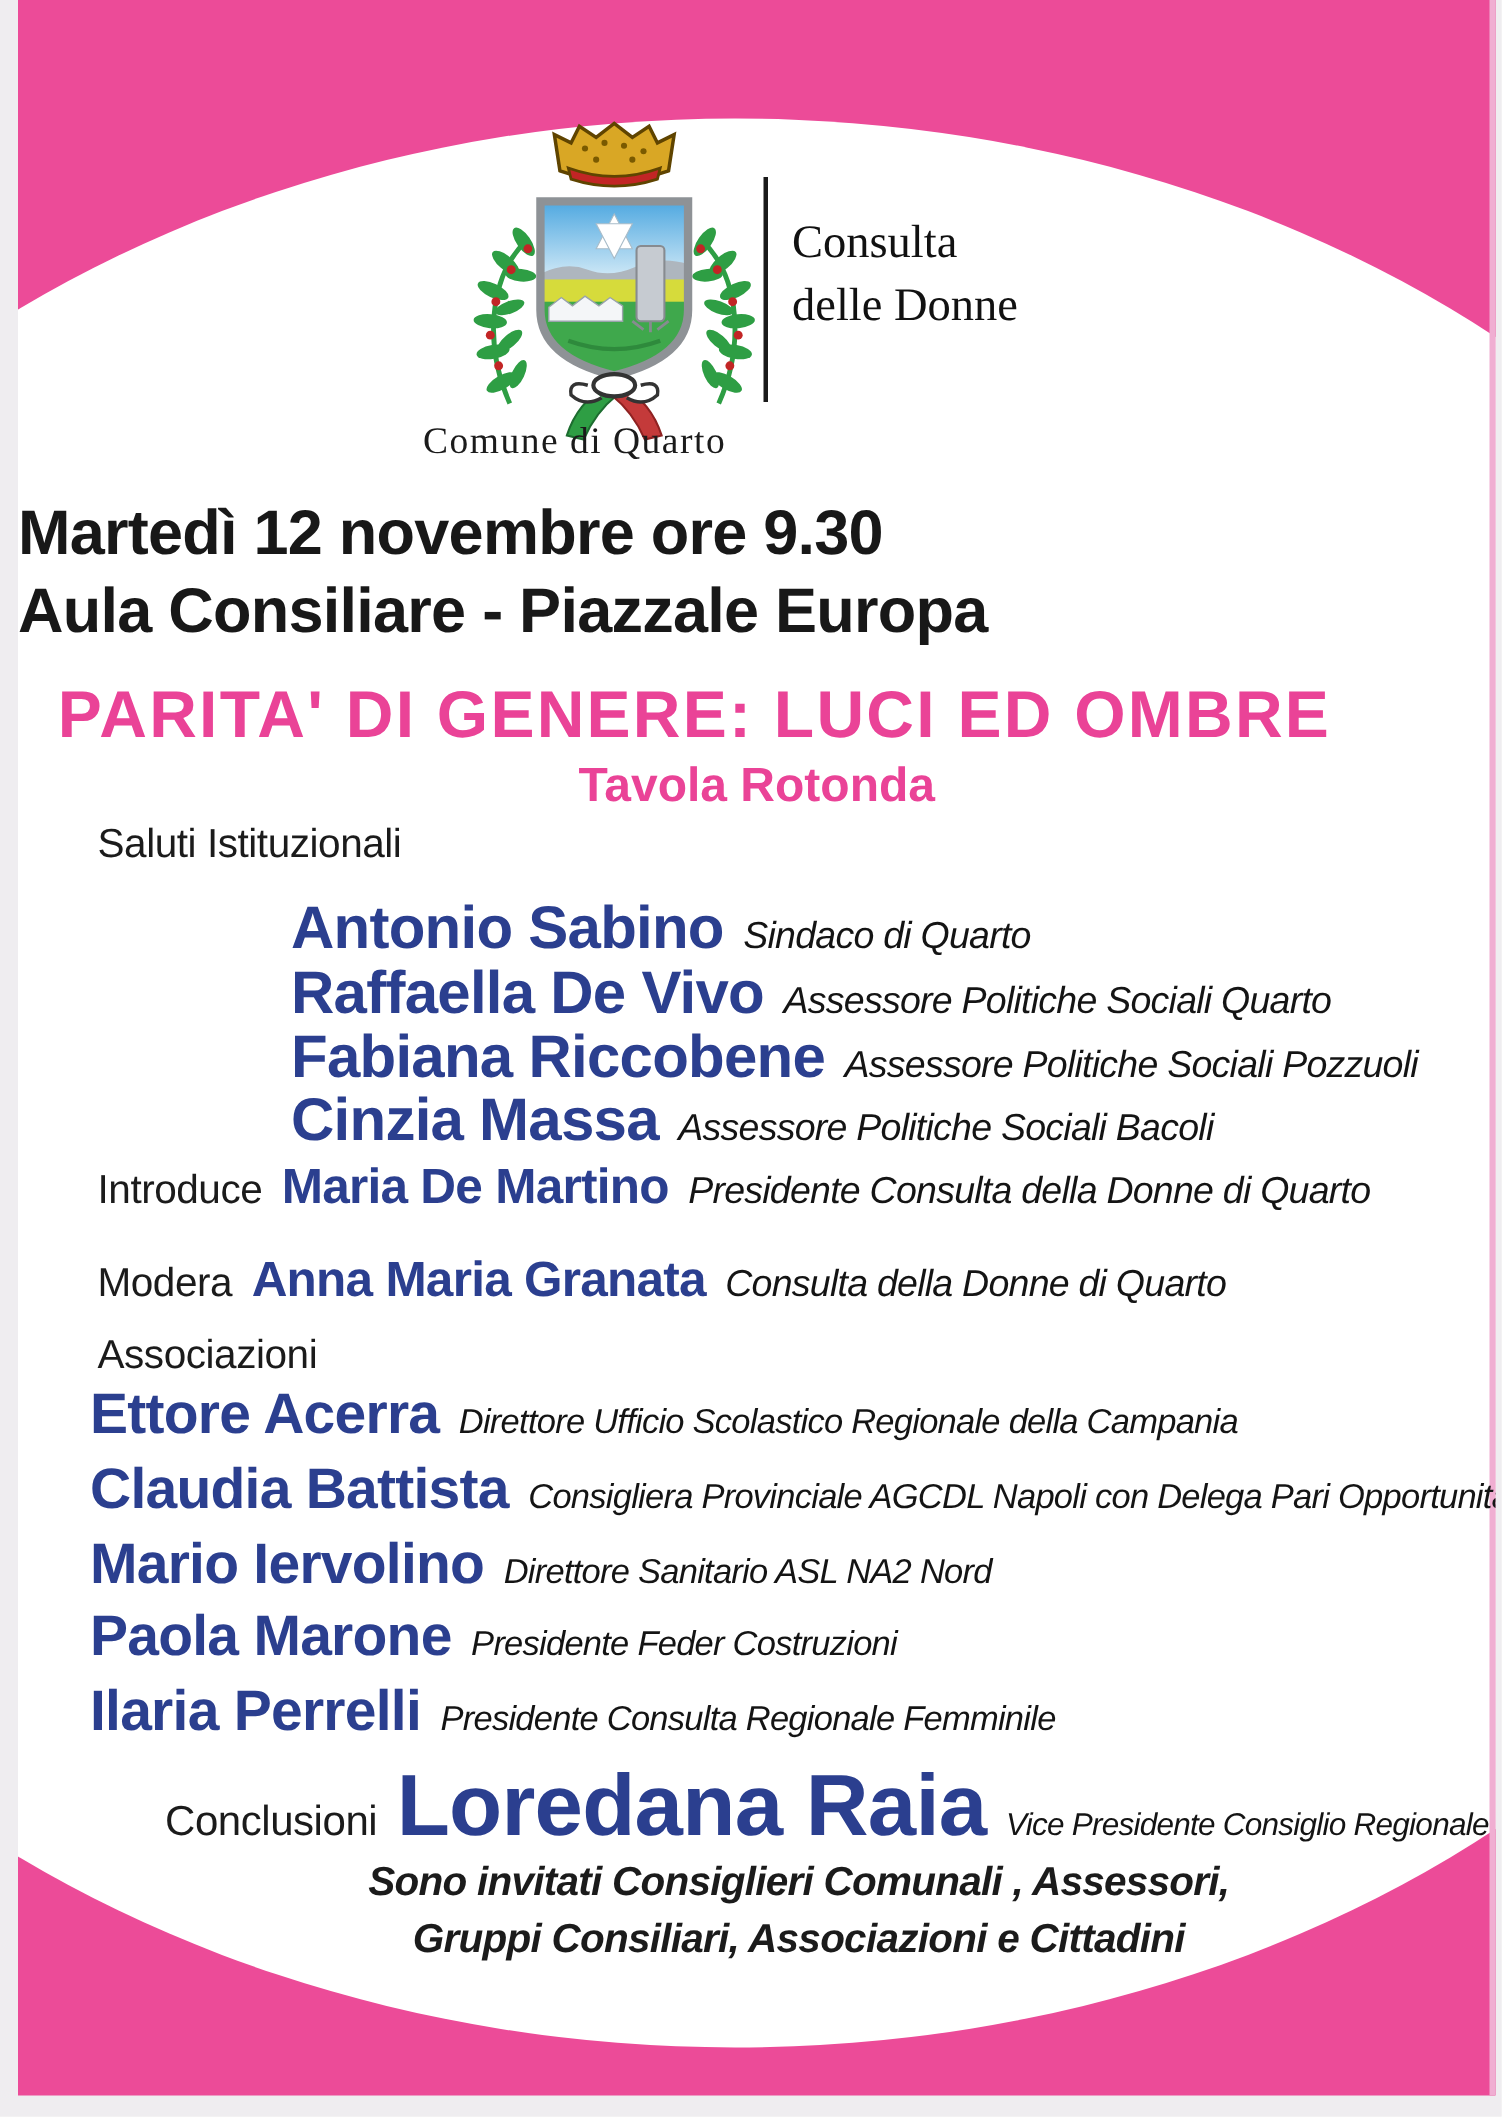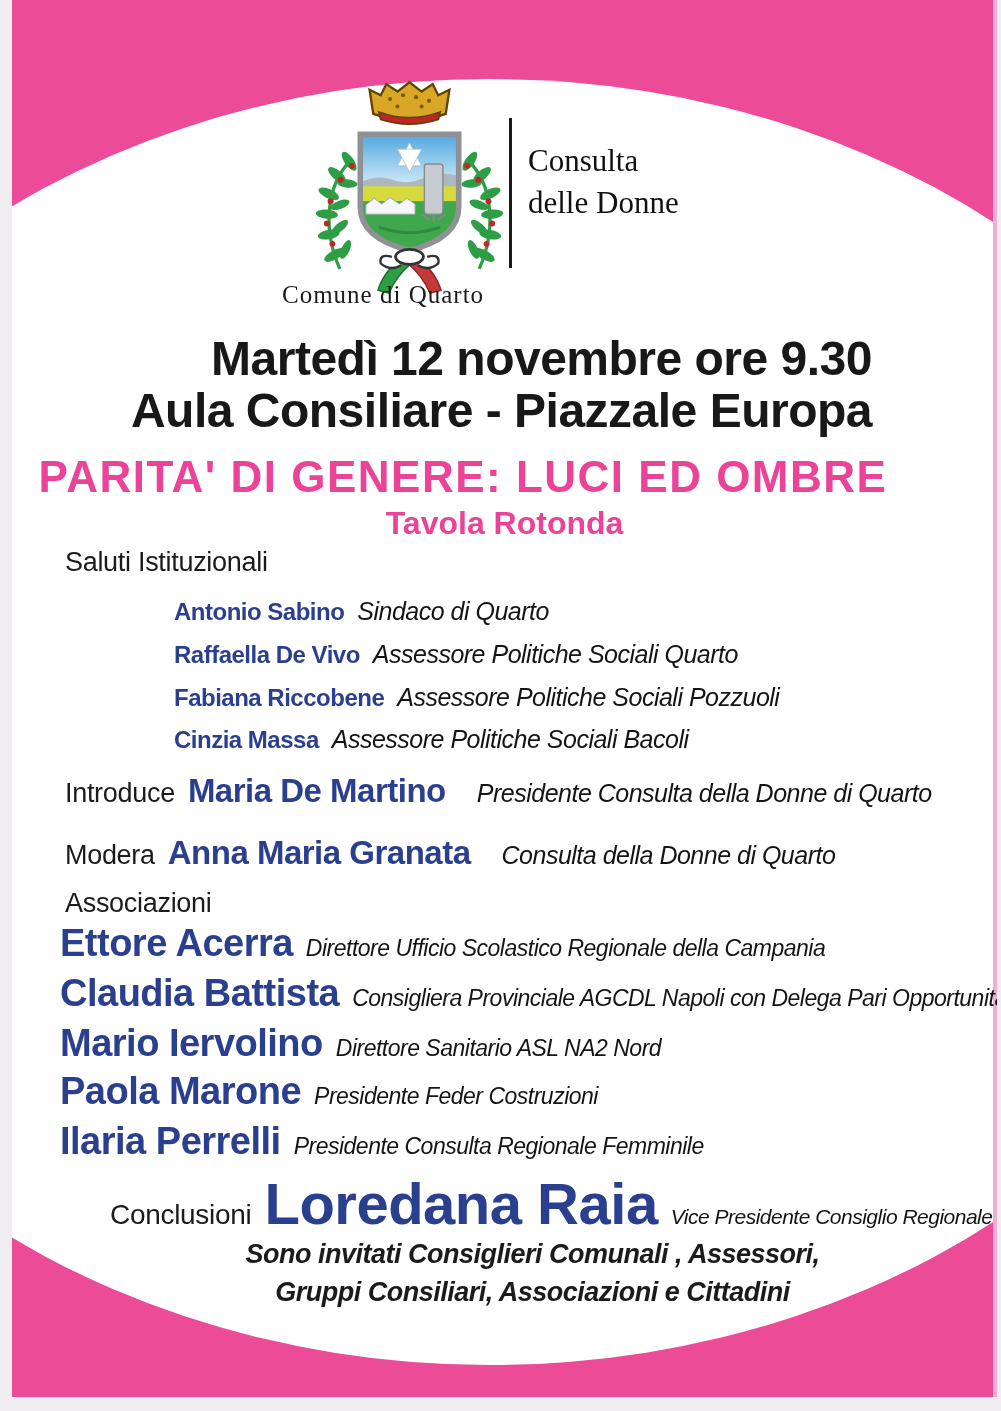--- a/index.html
+++ b/index.html
@@ -13,34 +13,34 @@
 
   
   .crest{position:absolute;left:300px;top:76px;width:195px;height:228px;}
   .crest-caption{position:absolute;left:270px;top:281px;width:255px;text-align:left;
     font-family:"Liberation Serif",serif;font-size:25px;color:#1b1b1b;letter-spacing:1px;}
   .divider{position:absolute;left:497px;top:118px;width:2.5px;height:150px;background:#1a1a1a;}
   .org-name{position:absolute;left:516px;top:140px;font-family:"Liberation Serif",serif;
     font-size:31px;color:#111;line-height:42px;}
 
   
-  .date-line{position:absolute;left:0;width:860px;text-align:right;color:#181818;
-    font-weight:bold;font-size:48px;letter-spacing:-0.5px;white-space:nowrap;}
+  .date-line{position:absolute;left:0;width:860px;text-align:left;color:#181818;
+    font-weight:bold;font-size:42px;letter-spacing:-0.5px;white-space:nowrap;}
   .title-line{position:absolute;left:0;width:902px;text-align:center;color:#ea4397;
     font-weight:bold;font-size:44px;letter-spacing:1.5px;white-space:nowrap;}
   .subtitle-line{position:absolute;left:0;width:985px;text-align:center;color:#ea4397;
     font-weight:bold;font-size:32px;white-space:nowrap;}
 
   
   .label{color:#1b1b1b;font-size:27px;font-weight:normal;letter-spacing:-0.3px;}
   .row{position:absolute;display:flex;align-items:baseline;gap:13px;white-space:nowrap;}
   .name{color:#2b3f8f;font-weight:bold;letter-spacing:-0.5px;}
   .role{color:#141414;font-style:italic;letter-spacing:-0.5px;}
-  .g-name{font-size:24px;}   .g-role{font-size:25px;}
-  .m-name{font-size:33px;}   .m-role{font-size:25px;margin-left:18px;}
+  .g-name{font-size:40px;margin-left:20px;}   .g-role{font-size:25px;}
+  .m-name{font-size:33px;}   .m-role{font-size:25px;}
   .s-name{font-size:38px;}   .s-role{font-size:23px;}
   .c-name{font-size:58px;}   .c-role{font-size:21px;}
   .c-label{font-size:28px;}
 
   .footer-line{position:absolute;left:0;width:985px;text-align:center;color:#1b1b1b;
     font-style:italic;font-weight:bold;font-size:27px;letter-spacing:-0.5px;white-space:nowrap;padding-left:28px;}
 </style>
 </head>
 <body>
 

